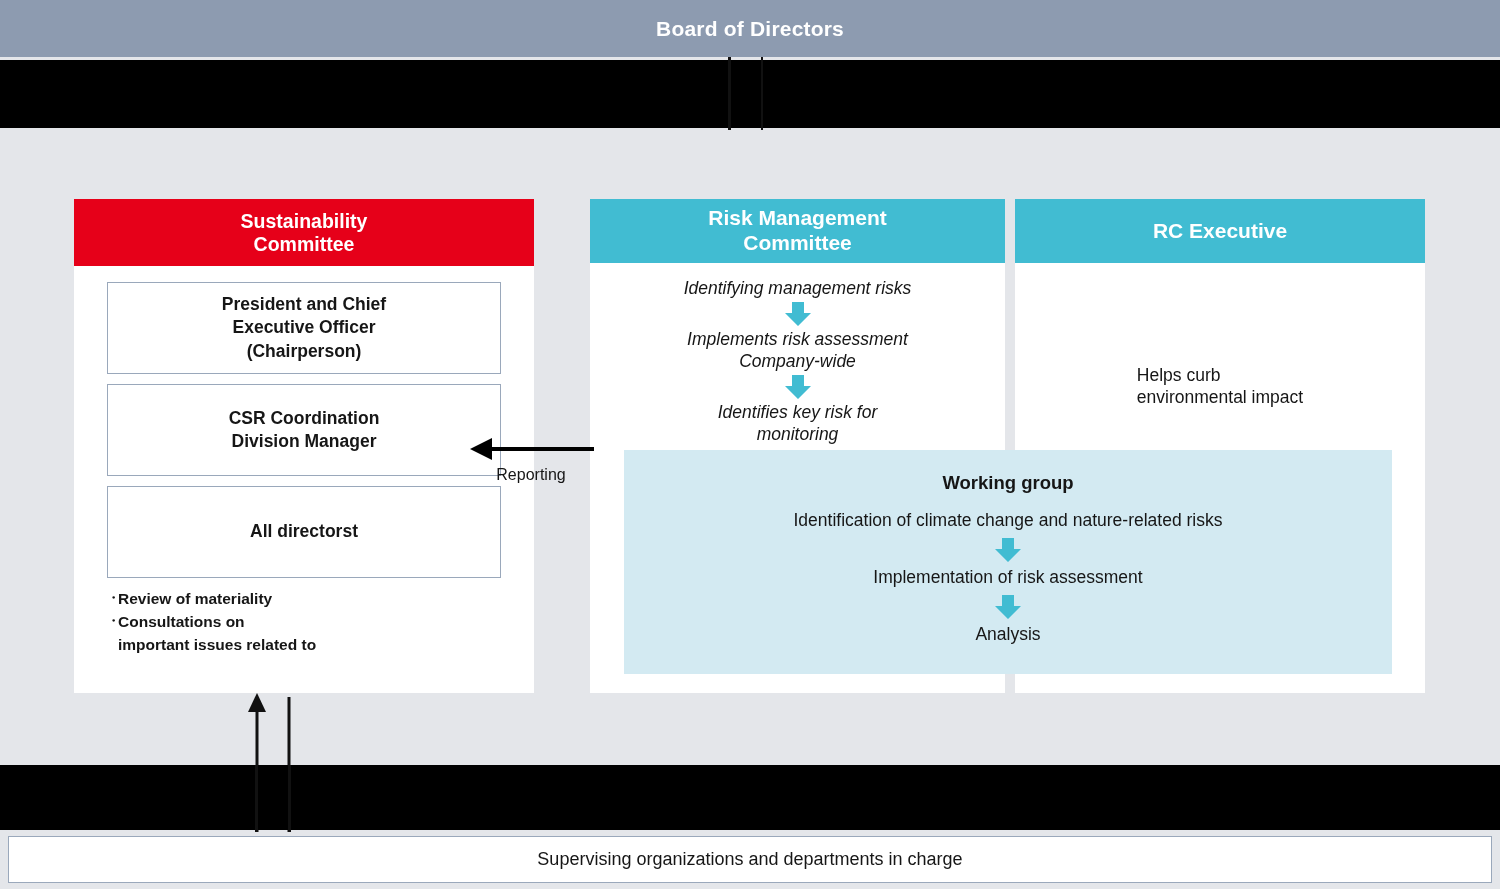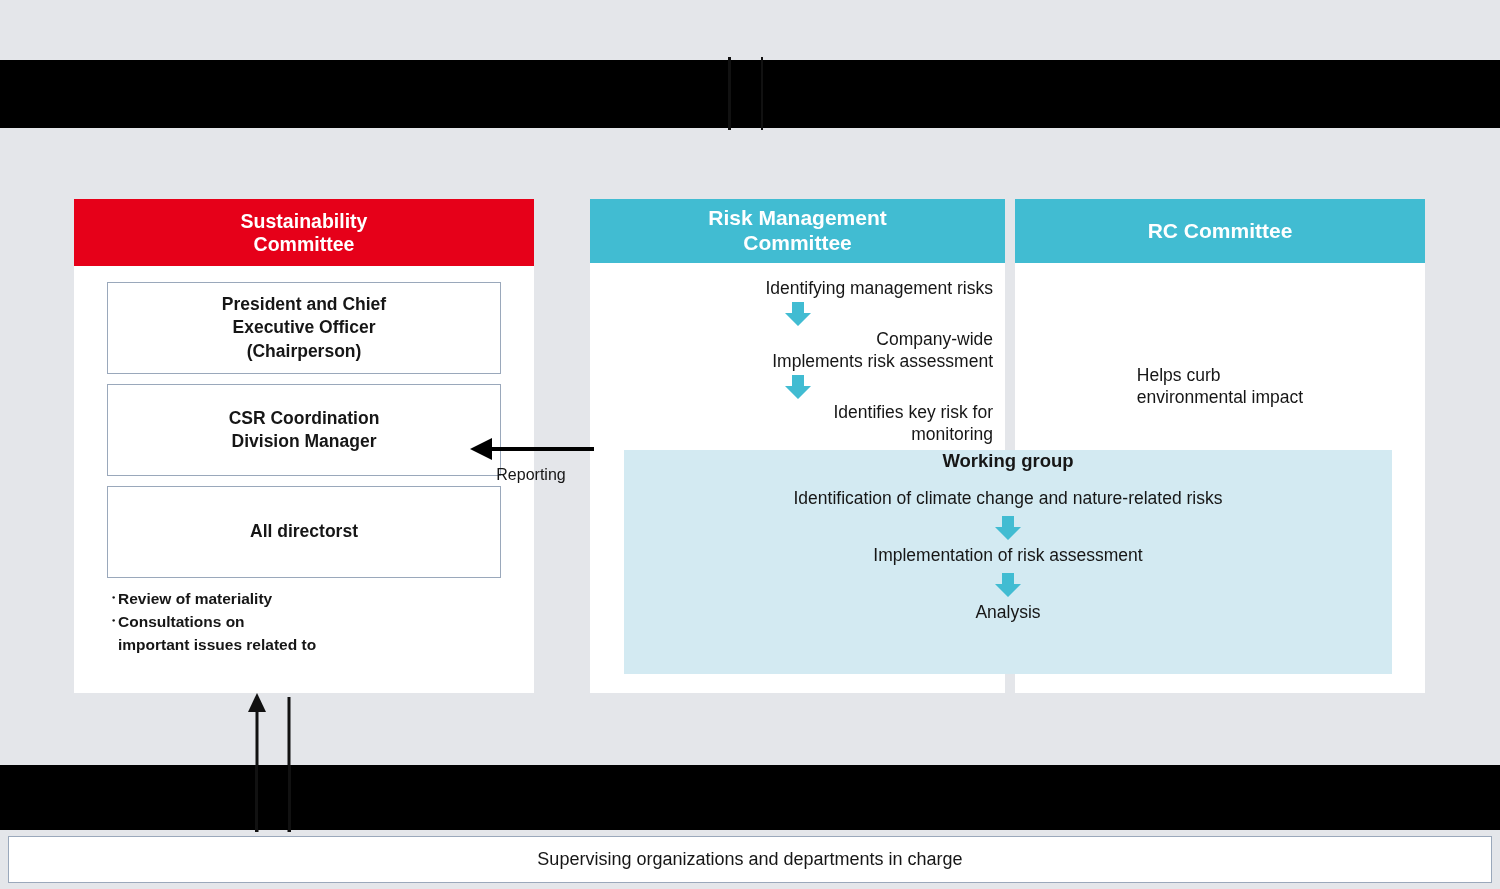--- a/index.html
+++ b/index.html
@@ -126,21 +126,22 @@
     width: 410px; height: 494px;
   }
   .rmc-card .card-head,
   .rc-card .card-head {
     height: 64px;
     background: #41bcd2;
     font-size: 21px;
   }
   .flow {
     padding: 14px 12px 0 12px;
-    text-align: right;
+    text-align: center;
+    font-style: italic;
   }
   .flow-text {
     font-size: 17.5px;
     color: #161616;
     line-height: 1.26;
   }
   .arrow-shape {
     display: block;
     margin: 2px auto 1px auto;
   }
@@ -153,20 +154,21 @@
   }
   .rc-body .flow-text { line-height: 1.28; }
 
   
   .working-group {
     position: absolute;
     left: 624px; top: 450px;
     width: 768px; height: 224px;
     background: #d3eaf2;
     text-align: center;
+    padding-top: 22px;
   }
   .wg-title {
     font-size: 18.5px;
     font-weight: bold;
     color: #161616;
     margin-bottom: 16px;
   }
   .wg-text {
     font-size: 17.5px;
     color: #161616;
@@ -212,20 +214,23 @@
   }
 
   
   .bottom-lines { position: absolute; left: 0; top: 0; width: 1500px; height: 889px; pointer-events: none; }
 </style>
 </head>
 <body>
 
 <div id="diagram">
 
+  <div class="board-bar">
+    <span class="label">Board of Directors</span>
+  </div>
 
   <div class="black-band-top"></div>
 
   <div class="vline" style="left:728px; top:57px; height:73px;"></div>
   <div class="vline thin" style="left:761px; top:57px; height:73px;"></div>
 
   <div class="card sustain-card">
     <div class="card-head">
       <div>
         <div>Sustainability</div>
@@ -283,38 +288,38 @@
     <div class="flow">
       <div class="flow-text">
         <div>Identifying management risks</div>
       </div>
 
       <svg class="arrow-shape" width="28" height="26" viewBox="0 0 28 26">
         <polygon points="8,1 20,1 20,12 27,12 14,25 1,12 8,12" fill="#41bcd2"></polygon>
       </svg>
 
       <div class="flow-text">
+        <div>Implements risk assessment</div>
         <div>Company-wide</div>
-        <div>Implements risk assessment</div>
       </div>
 
       <svg class="arrow-shape" width="28" height="26" viewBox="0 0 28 26">
         <polygon points="8,1 20,1 20,12 27,12 14,25 1,12 8,12" fill="#41bcd2"></polygon>
       </svg>
 
       <div class="flow-text">
         <div>Identifies key risk for</div>
         <div>monitoring</div>
       </div>
     </div>
   </div>
 
   <div class="card rc-card">
     <div class="card-head">
-      <div>RC Committee</div>
+      <div>RC Executive</div>
     </div>
     <div class="rc-body">
       <div class="flow-text">
         <div>Helps curb</div>
         <div>environmental impact</div>
       </div>
     </div>
   </div>
 
   <div class="col-divider"></div>

